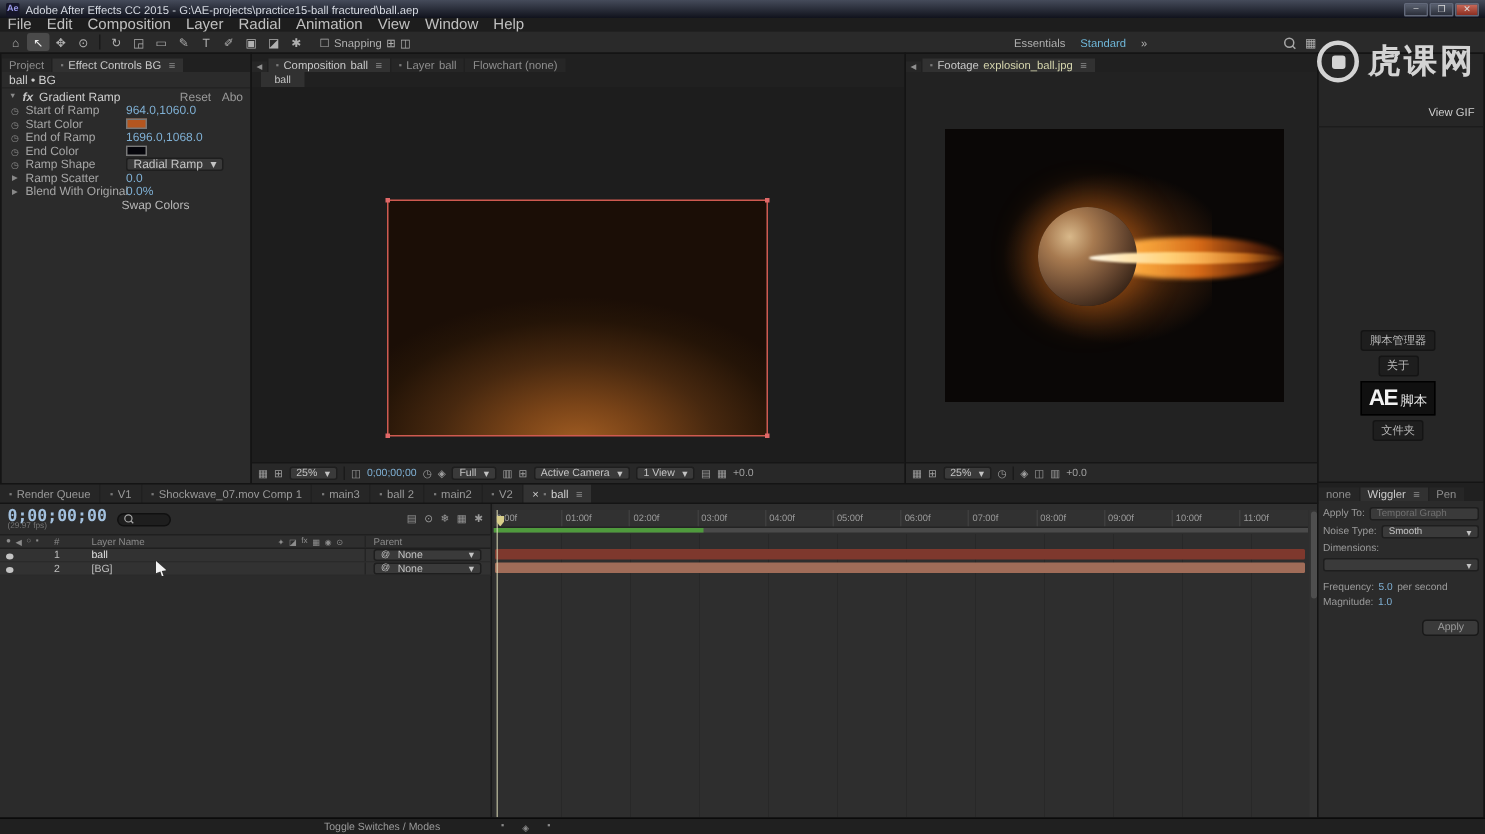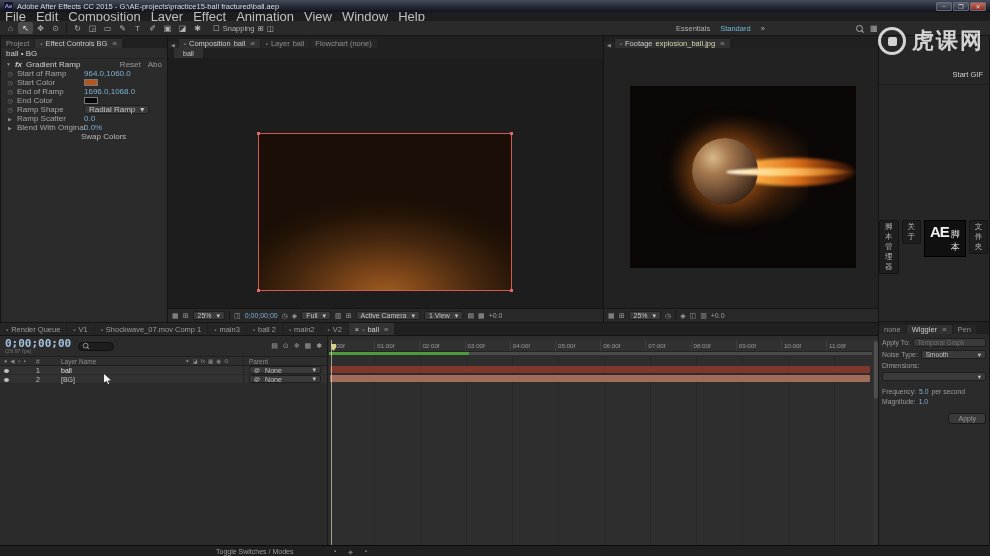--- a/index.html
+++ b/index.html
@@ -8,21 +8,21 @@
 
   
   .titlebar {position:absolute;left:0;top:0;right:0;height:12px;background:linear-gradient(#454b5a,#10121c);display:flex;align-items:center;gap:4px;padding:0 4px;font-size:7.5px;color:#d6dae2}
   .app-badge {width:9px;height:9px;background:#16162a;color:#9a9ae8;font-size:6px;font-weight:bold;display:flex;align-items:center;justify-content:center;border-radius:1px;flex:none}
   .title-text {white-space:nowrap;overflow:hidden}
   .win-btns {margin-left:auto;display:flex;gap:1px}
   .win-btn {width:16px;height:9px;display:flex;align-items:center;justify-content:center;font-size:6px;color:#ddd;background:linear-gradient(#5a6170,#2b2f3a);border:1px solid #62697a;border-radius:1px}
   .win-btn.close {background:linear-gradient(#c96a5a,#8c2f22)}
 
   
-  .menubar {position:absolute;left:0;top:12px;right:0;height:9px;background:#1d1d1d;display:flex;align-items:center;font-size:13px;color:#c0c0c0}
+  .menubar {position:absolute;left:0;top:12px;right:0;height:9px;background:#1d1d1d;display:flex;align-items:center;font-size:10px;color:#c0c0c0}
   .menu-item {padding:0 5px}
 
   
   .toolbar {position:absolute;left:0;top:21px;right:0;height:15px;background:#2a2a2a;border-bottom:1px solid #141414;display:flex;align-items:center;padding:0 3px;color:#b0b0b0}
   .tool {width:15px;height:12px;display:flex;align-items:center;justify-content:center;border-radius:2px;font-size:8px}
   .tool.active {background:#4a4a4a;color:#eee}
   .tb-sep {width:1px;height:10px;background:#191919;margin:0 3px}
   .snap {display:flex;align-items:center;gap:3px;margin-left:8px;font-size:7.5px}
   .ws {position:absolute;left:676px;top:0;height:15px;display:flex;align-items:center;gap:10px;font-size:7.5px}
   .ws-active {color:#6fb7d9}
@@ -76,21 +76,21 @@
     box-shadow:0 0 24px 6px rgba(255,130,30,.4)}
   .flame {position:absolute;left:100px;top:72px;width:126px;height:28px;border-radius:50%/50%;filter:blur(1.5px);
     background:linear-gradient(to right, rgba(255,245,215,.98), rgba(255,180,70,.95) 25%, rgba(245,120,25,.85) 55%, rgba(160,60,12,.55) 85%, rgba(90,30,8,.3))}
   .flame-core {position:absolute;left:96px;top:82px;width:130px;height:8px;border-radius:50%/50%;filter:blur(.8px);
     background:linear-gradient(to right,#fff8e8,#ffd27a 40%,rgba(255,150,40,.6) 80%,rgba(255,120,20,0))}
 
   
   #sidebar {left:879px;top:36px;width:110px;height:286px;background:#262626}
   .make-gif {position:absolute;right:6px;top:34px;color:#d0d0d0;font-size:7.5px}
   .side-sep {position:absolute;left:0;right:0;top:48px;height:1px;background:#1c1c1c}
-  .side-group {position:absolute;left:0;right:0;top:184px;display:flex;flex-direction:row;align-items:flex-start;gap:3px;padding-right:4px}
+  .side-group {position:absolute;left:0;right:0;top:184px;display:flex;flex-direction:column;align-items:center;gap:3px;padding-right:4px}
   .side-btn {background:#1e1e1e;border:1px solid #141414;border-radius:2px;color:#b8b8b8;font-size:7.5px;padding:1px 5px}
   .ae-logo {background:#101010;border:1px solid #000;padding:2px 5px;display:flex;align-items:baseline;gap:2px}
   .ae-big {font-size:15px;font-weight:bold;color:#f2f2f2;letter-spacing:-1px}
   .ae-small {font-size:9px;color:#e8e8e8}
 
   
   .watermark {position:absolute;right:6px;top:26px;display:flex;align-items:center;gap:6px;color:rgba(255,255,255,.8);z-index:50;pointer-events:none}
   .wm-logo {width:28px;height:28px;border:3px solid rgba(255,255,255,.8);border-radius:50%;position:relative;flex:none}
   .wm-logo::after {content:"";position:absolute;left:7px;top:7px;width:9px;height:9px;background:rgba(255,255,255,.8);border-radius:2px}
   .wm-text {font-size:22px;font-weight:bold;letter-spacing:2px;white-space:nowrap}
@@ -166,21 +166,21 @@
       <span class="win-btn">❐</span>
       <span class="win-btn close">✕</span>
     </span>
   </div>
 
   <div class="menubar">
     <span class="menu-item">File</span>
     <span class="menu-item">Edit</span>
     <span class="menu-item">Composition</span>
     <span class="menu-item">Layer</span>
-    <span class="menu-item">Effect</span>
+    <span class="menu-item">Radial</span>
     <span class="menu-item">Animation</span>
     <span class="menu-item">View</span>
     <span class="menu-item">Window</span>
     <span class="menu-item">Help</span>
   </div>
 
   <div class="toolbar">
     <span class="tool">⌂</span>
     <span class="tool active">↖</span>
     <span class="tool">✥</span>
@@ -371,21 +371,21 @@
       <span class="icon">◷</span>
       <span class="ps-sep"></span>
       <span class="icon">◈</span>
       <span class="icon">◫</span>
       <span class="icon">▥</span>
       <span>+0.0</span>
     </div>
   </div>
 
   <div class="panel" id="sidebar">
-    <span class="make-gif">Start GIF</span>
+    <span class="make-gif">View GIF</span>
     <div class="side-sep"></div>
     <div class="side-group">
       <span class="side-btn">脚本管理器</span>
       <span class="side-btn">关于</span>
       <span class="ae-logo">
         <span class="ae-big">AE</span>
         <span class="ae-small">脚本</span>
       </span>
       <span class="side-btn">文件夹</span>
     </div>

